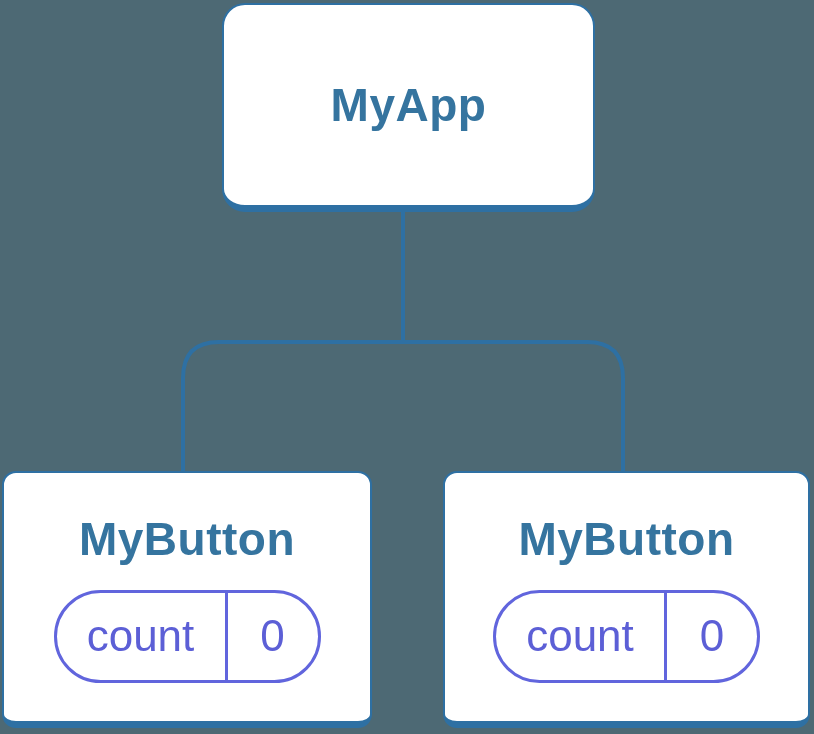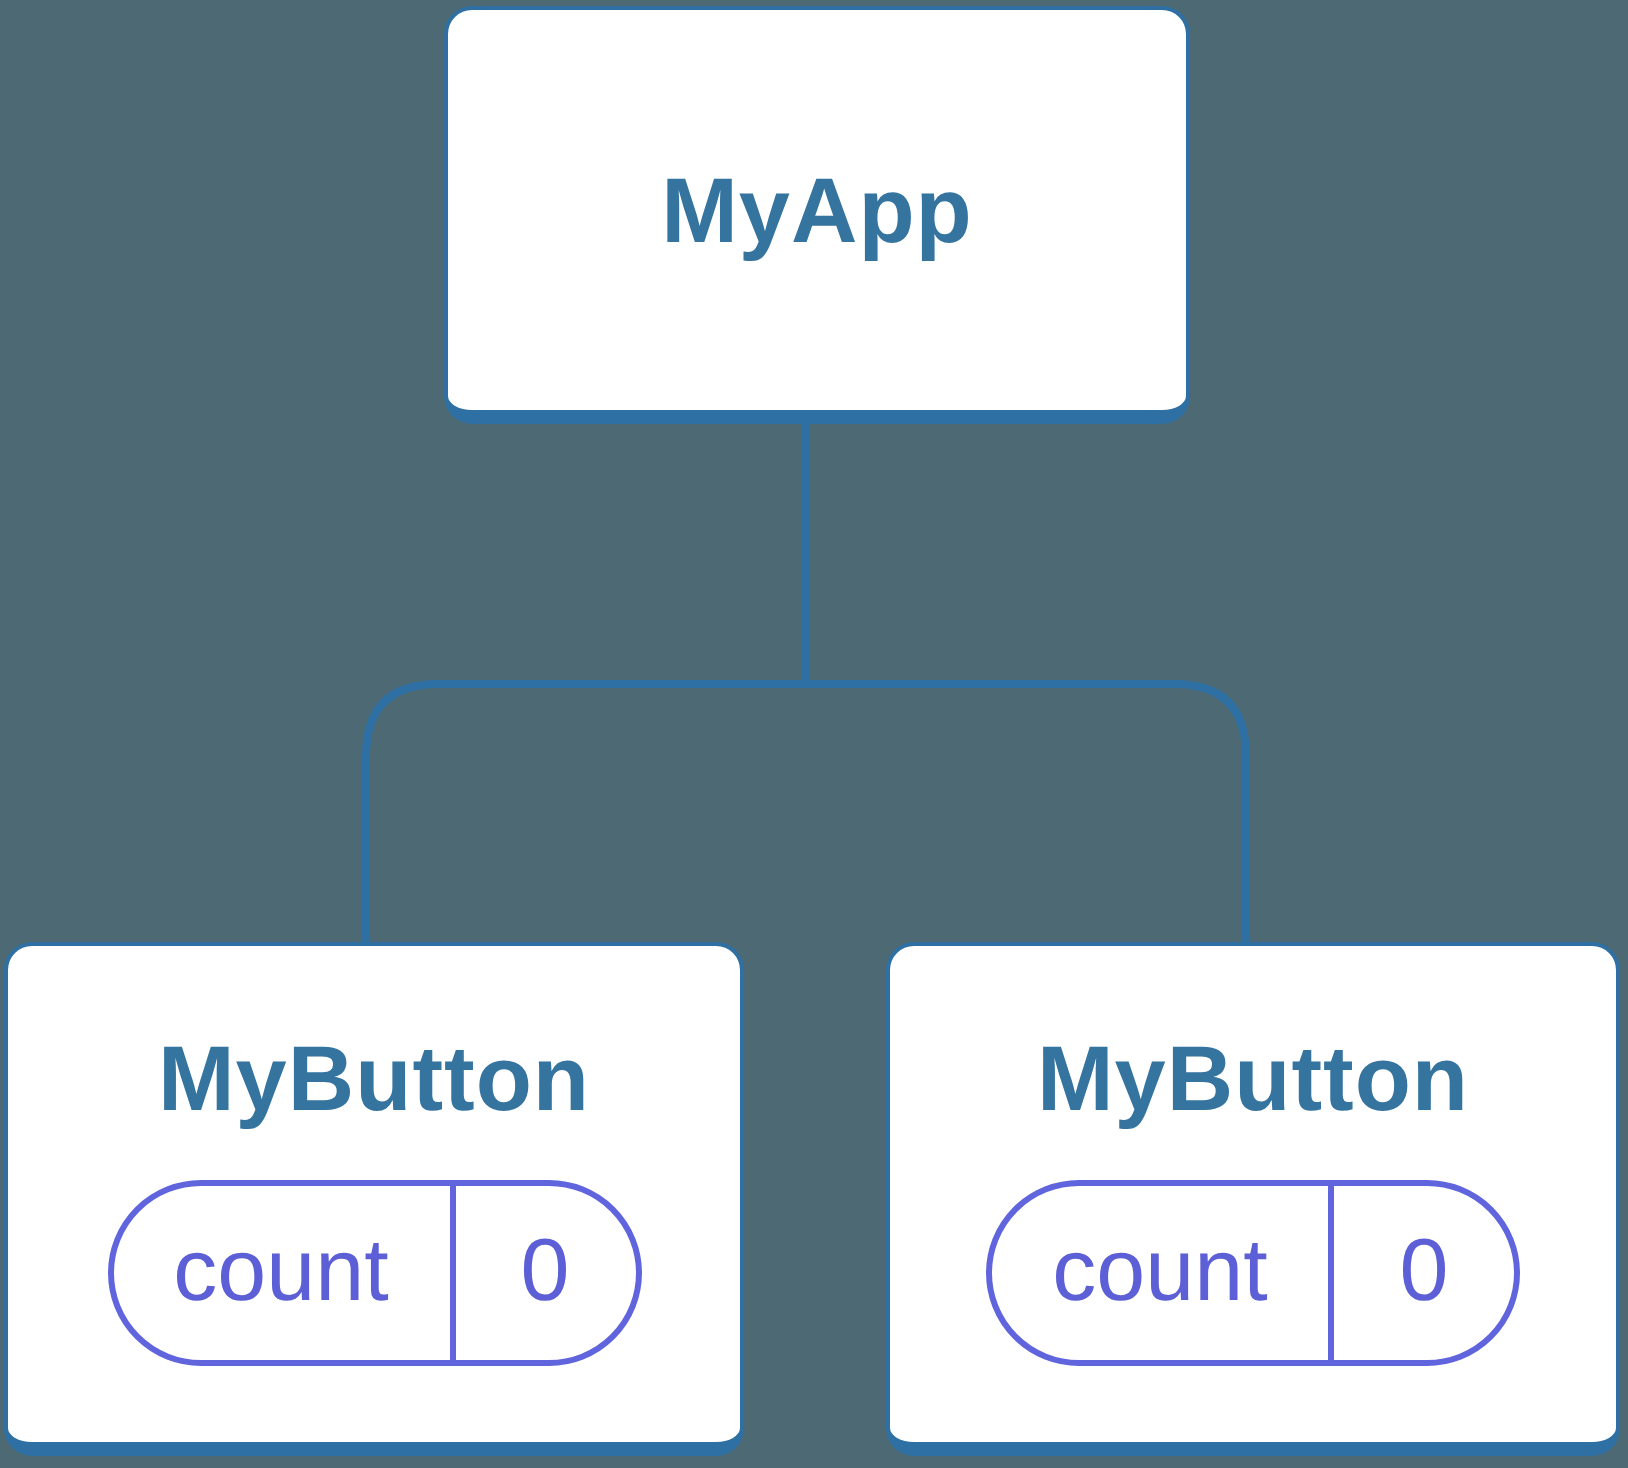--- a/index.html
+++ b/index.html
@@ -47,20 +47,21 @@
     display: flex;
     flex-direction: column;
     align-items: center;
     justify-content: center;
   }
   .root-node {
     left: 222px;
     top: 3px;
     width: 373px;
     height: 209px;
+    border-radius: 23px;
   }
   .child-node {
     gap: 28px;
     padding-top: 4px;
   }
   .child-left {
     left: 2px;
     top: 471px;
     width: 370px;
     height: 257px;

